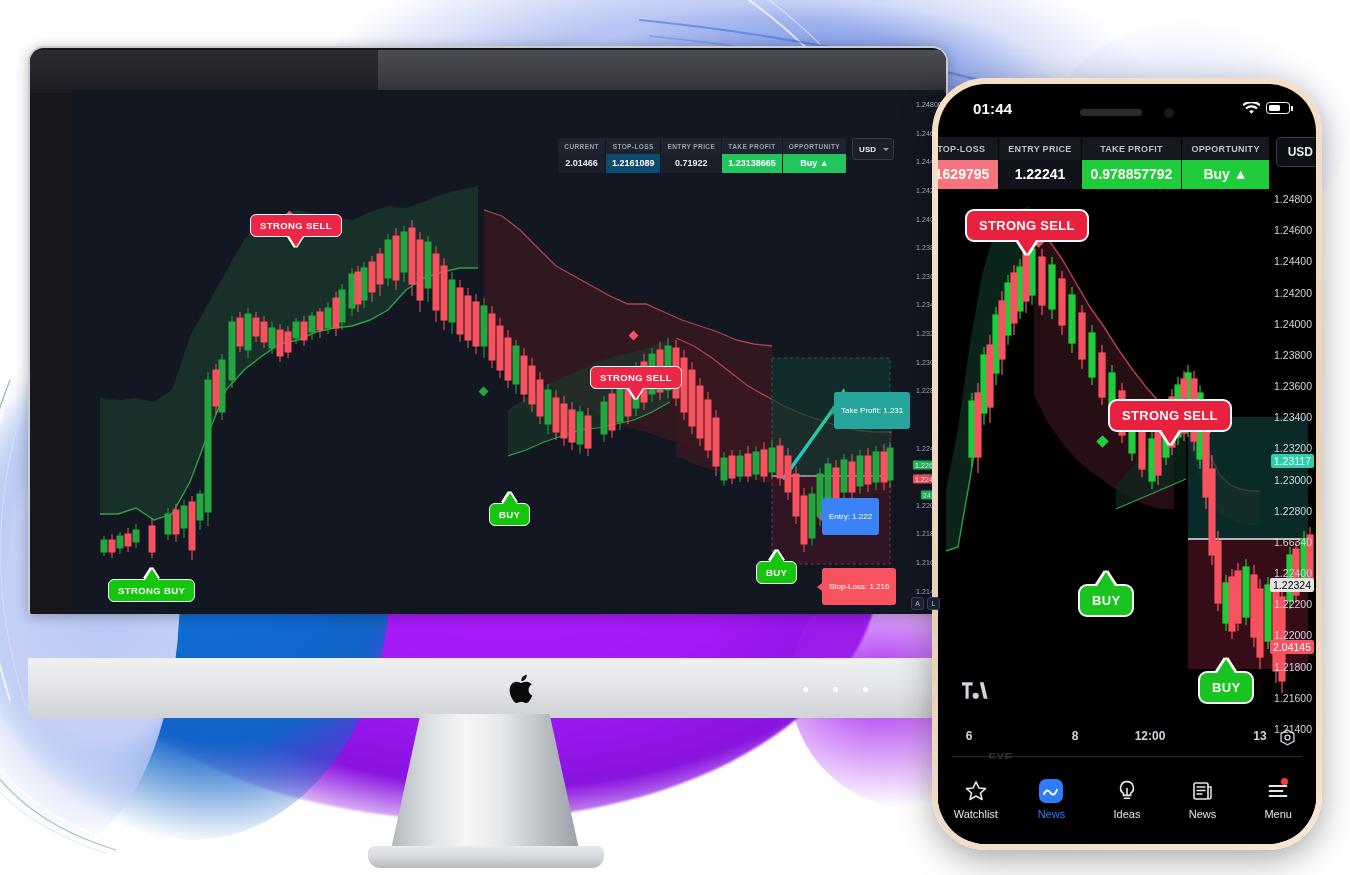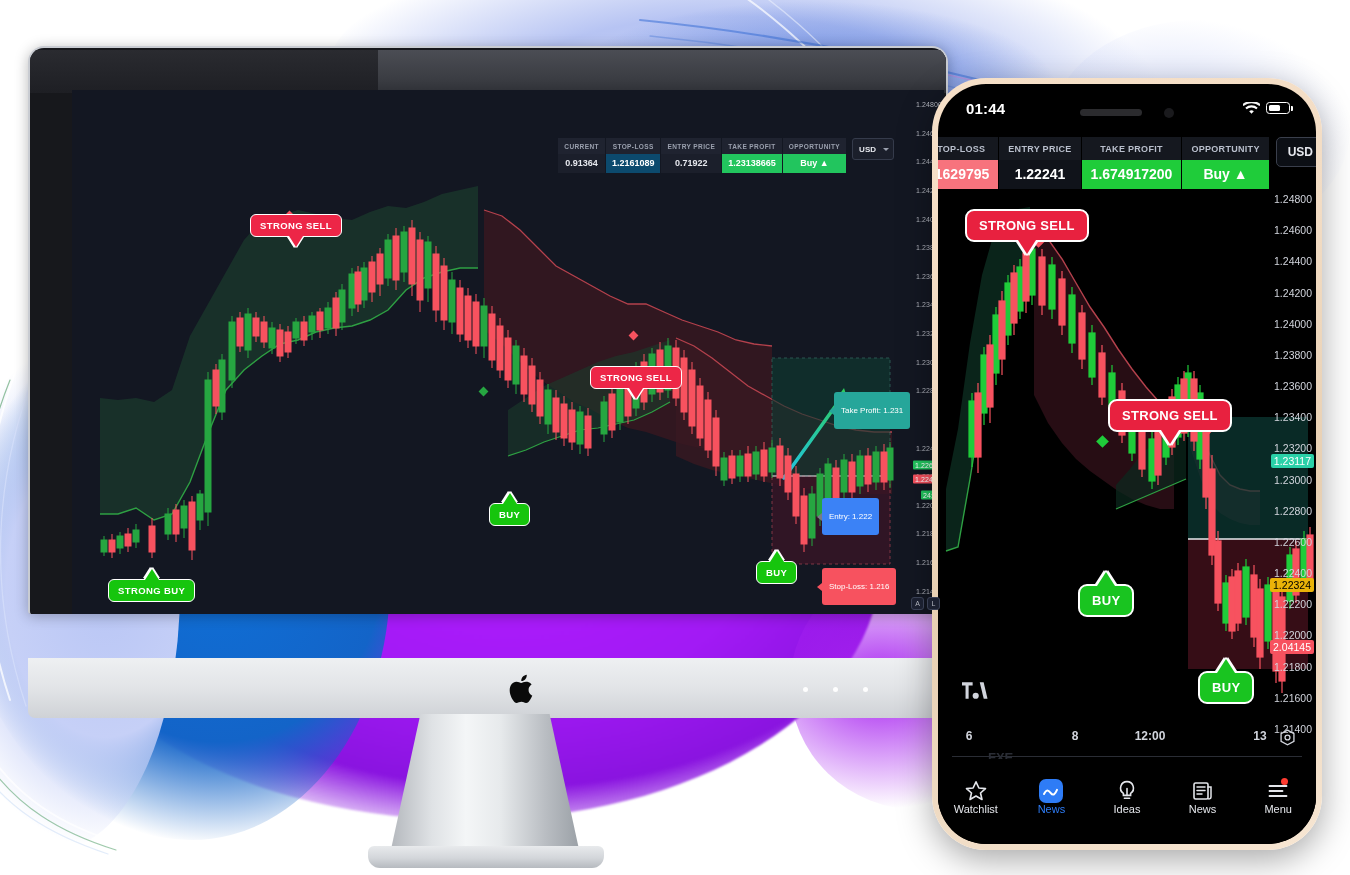--- a/index.html
+++ b/index.html
@@ -190,21 +190,21 @@
     background:#000; border-radius:18px; z-index:12;
     display:flex; align-items:center; justify-content:space-between; padding:0 11px;
   }
   #di-pill { width:62px; height:7px; border-radius:4px; background:#2b2b2e; }
   #di-dot  { width:10px; height:10px; border-radius:50%; background:#1a1a1d; }
   #status-bar {
     position:absolute; left:0; top:0; width:378px; height:48px; z-index:11;
     display:flex; align-items:center; justify-content:space-between;
     padding:0 26px 0 28px; color:#fff;
   }
-  #status-time { font-size:15px; font-weight:700; letter-spacing:.2px; }
+  #status-time { font-size:15px; font-weight:700; letter-spacing:.2px;margin-left:7px; }
   #status-right { display:flex; align-items:center; gap:6px; }
   #battery { width:24px;height:12px;border:1.5px solid #fff;border-radius:3.5px; position:relative; }
   #battery::after{content:"";position:absolute;right:-3.5px;top:3px;width:2px;height:5px;background:#fff;border-radius:0 1px 1px 0;}
   #battery-fill{position:absolute;left:1.5px;top:1.5px;width:11px;height:6px;background:#fff;border-radius:1.5px;}
 
   #m-info-strip { position:absolute; left:-20px; top:53px; z-index:10; display:flex; align-items:flex-start; }
   .m-col { display:flex; flex-direction:column; margin-right:1px; }
   .m-h {
     background:#15181f; color:#b9bfcc; font-size:9px; letter-spacing:.3px;
     padding:7px 9px 6px; text-align:center; font-weight:600; white-space:nowrap;
@@ -256,21 +256,21 @@
   #m-ghost-top{position:absolute; left:50px; top:666px; color:#2a2d35; font-size:13px; font-weight:700; z-index:8;}
   #m-ghost-bot{position:absolute; left:50px; top:722px; color:#2a2d35; font-size:13px; font-weight:700; z-index:8;}
   #m-sym-name{color:#fff; font-size:17px; font-weight:700; letter-spacing:.2px;}
   #m-sym-tf{color:#fff; font-size:15px; font-weight:500; margin-left:8px;}
   #m-sym-actions{margin-left:auto; display:flex; align-items:center; gap:26px; color:#fff;}
   #m-navsep{position:absolute; left:0; top:726px; width:378px; height:1px; background:#24262c; z-index:10;}
   #m-nav {
     position:absolute; left:0; bottom:0; width:378px; height:74px; z-index:10;
     display:flex; align-items:flex-start; padding-top:9px; background:#000;
   }
-  .m-nav-item{flex:1; display:flex; flex-direction:column; align-items:center; 
+  .m-nav-item{flex:1; display:flex; flex-direction:column; align-items:center; gap:5px;
     color:#e4e6eb; font-size:11px; font-weight:500; position:relative;}
   .m-nav-item.active{color:#2e7cf6;}
   .nav-ico{height:24px; display:flex; align-items:center; justify-content:center;}
   #nav-badge{position:absolute; right:28px; top:-1px; width:7px;height:7px;border-radius:50%;background:#ff3b30;}
 </style>
 </head>
 <body>
 
 <div id="stage">
 
@@ -590,21 +590,21 @@
           <div class="pax-tick" style="top: 500.737px;">1.21400</div>
           <div class="pax-badge" style="background: rgb(34, 197, 94); top: 375px; color: rgb(255, 255, 255);">1.22614</div>
           <div class="pax-badge" style="background: rgb(247, 82, 95); top: 389px; color: rgb(255, 255, 255);">1.22439</div>
           <div class="pax-badge" style="background: rgb(34, 197, 94); top: 405px; color: rgb(255, 255, 255);">24:39</div>
         </div>
 
       <div id="info-strip">
         <div id="info-cols" style="display:flex;">
             <div class="info-col">
               <div class="info-h">CURRENT</div>
-              <div class="info-v">0.91364</div>
+              <div class="info-v">2.01466</div>
             </div>
             <div class="info-col">
               <div class="info-h">STOP-LOSS</div>
               <div class="info-v red">1.2161089</div>
             </div>
             <div class="info-col">
               <div class="info-h">ENTRY PRICE</div>
               <div class="info-v">0.71922</div>
             </div>
             <div class="info-col">
@@ -692,21 +692,21 @@
             <div class="m-col">
               <div class="m-h">STOP-LOSS</div>
               <div class="m-v red">21629795</div>
             </div>
             <div class="m-col">
               <div class="m-h">ENTRY PRICE</div>
               <div class="m-v">1.22241</div>
             </div>
             <div class="m-col">
               <div class="m-h">TAKE PROFIT</div>
-              <div class="m-v green">1.674917200</div>
+              <div class="m-v green">0.978857792</div>
             </div>
             <div class="m-col">
               <div class="m-h">OPPORTUNITY</div>
               <div class="m-v green">Buy ▲</div>
             </div>
           </div>
         <div id="m-usd">
           <span>USD</span>
 
         </div>
@@ -847,29 +847,29 @@
             <div class="mpax-tick" style="top: 51.1765px;">1.24600</div>
             <div class="mpax-tick" style="top: 82.3529px;">1.24400</div>
             <div class="mpax-tick" style="top: 113.529px;">1.24200</div>
             <div class="mpax-tick" style="top: 144.706px;">1.24000</div>
             <div class="mpax-tick" style="top: 175.882px;">1.23800</div>
             <div class="mpax-tick" style="top: 207.059px;">1.23600</div>
             <div class="mpax-tick" style="top: 238.235px;">1.23400</div>
             <div class="mpax-tick" style="top: 269.412px;">1.23200</div>
             <div class="mpax-tick" style="top: 300.588px;">1.23000</div>
             <div class="mpax-tick" style="top: 331.765px;">1.22800</div>
-            <div class="mpax-tick" style="top: 362.941px;">1.22600</div>
+            <div class="mpax-tick" style="top: 362.941px;">1.66340</div>
             <div class="mpax-tick" style="top: 394.118px;">1.22400</div>
             <div class="mpax-tick" style="top: 425.294px;">1.22200</div>
             <div class="mpax-tick" style="top: 456.471px;">1.22000</div>
             <div class="mpax-tick" style="top: 487.647px;">1.21800</div>
             <div class="mpax-tick" style="top: 518.824px;">1.21600</div>
             <div class="mpax-tick" style="top: 550px;">1.21400</div>
             <div class="mpax-badge" style="background: rgb(42, 209, 168); color: rgb(255, 255, 255); top: 282.35px;">1.23117</div>
-            <div class="mpax-badge" style="background: #eab308; color: rgb(0, 0, 0); top: 405.965px;">1.22324</div>
+            <div class="mpax-badge" style="background: #e5e5e5; color: rgb(0, 0, 0); top: 405.965px;">1.22324</div>
             <div class="mpax-badge" style="background: rgb(247, 82, 95); color: rgb(255, 255, 255); top: 467.694px;">2.04145</div>
           </div>
       </div>
 
       <div class="m-sig sell" style="left:27px; top:125px; z-index:10;">
         <span>STRONG SELL</span><span class="tail"></span>
       </div>
       <div class="m-sig sell" style="left:170px; top:315px; z-index:10;">
         <span>STRONG SELL</span><span class="tail"></span>
       </div>

